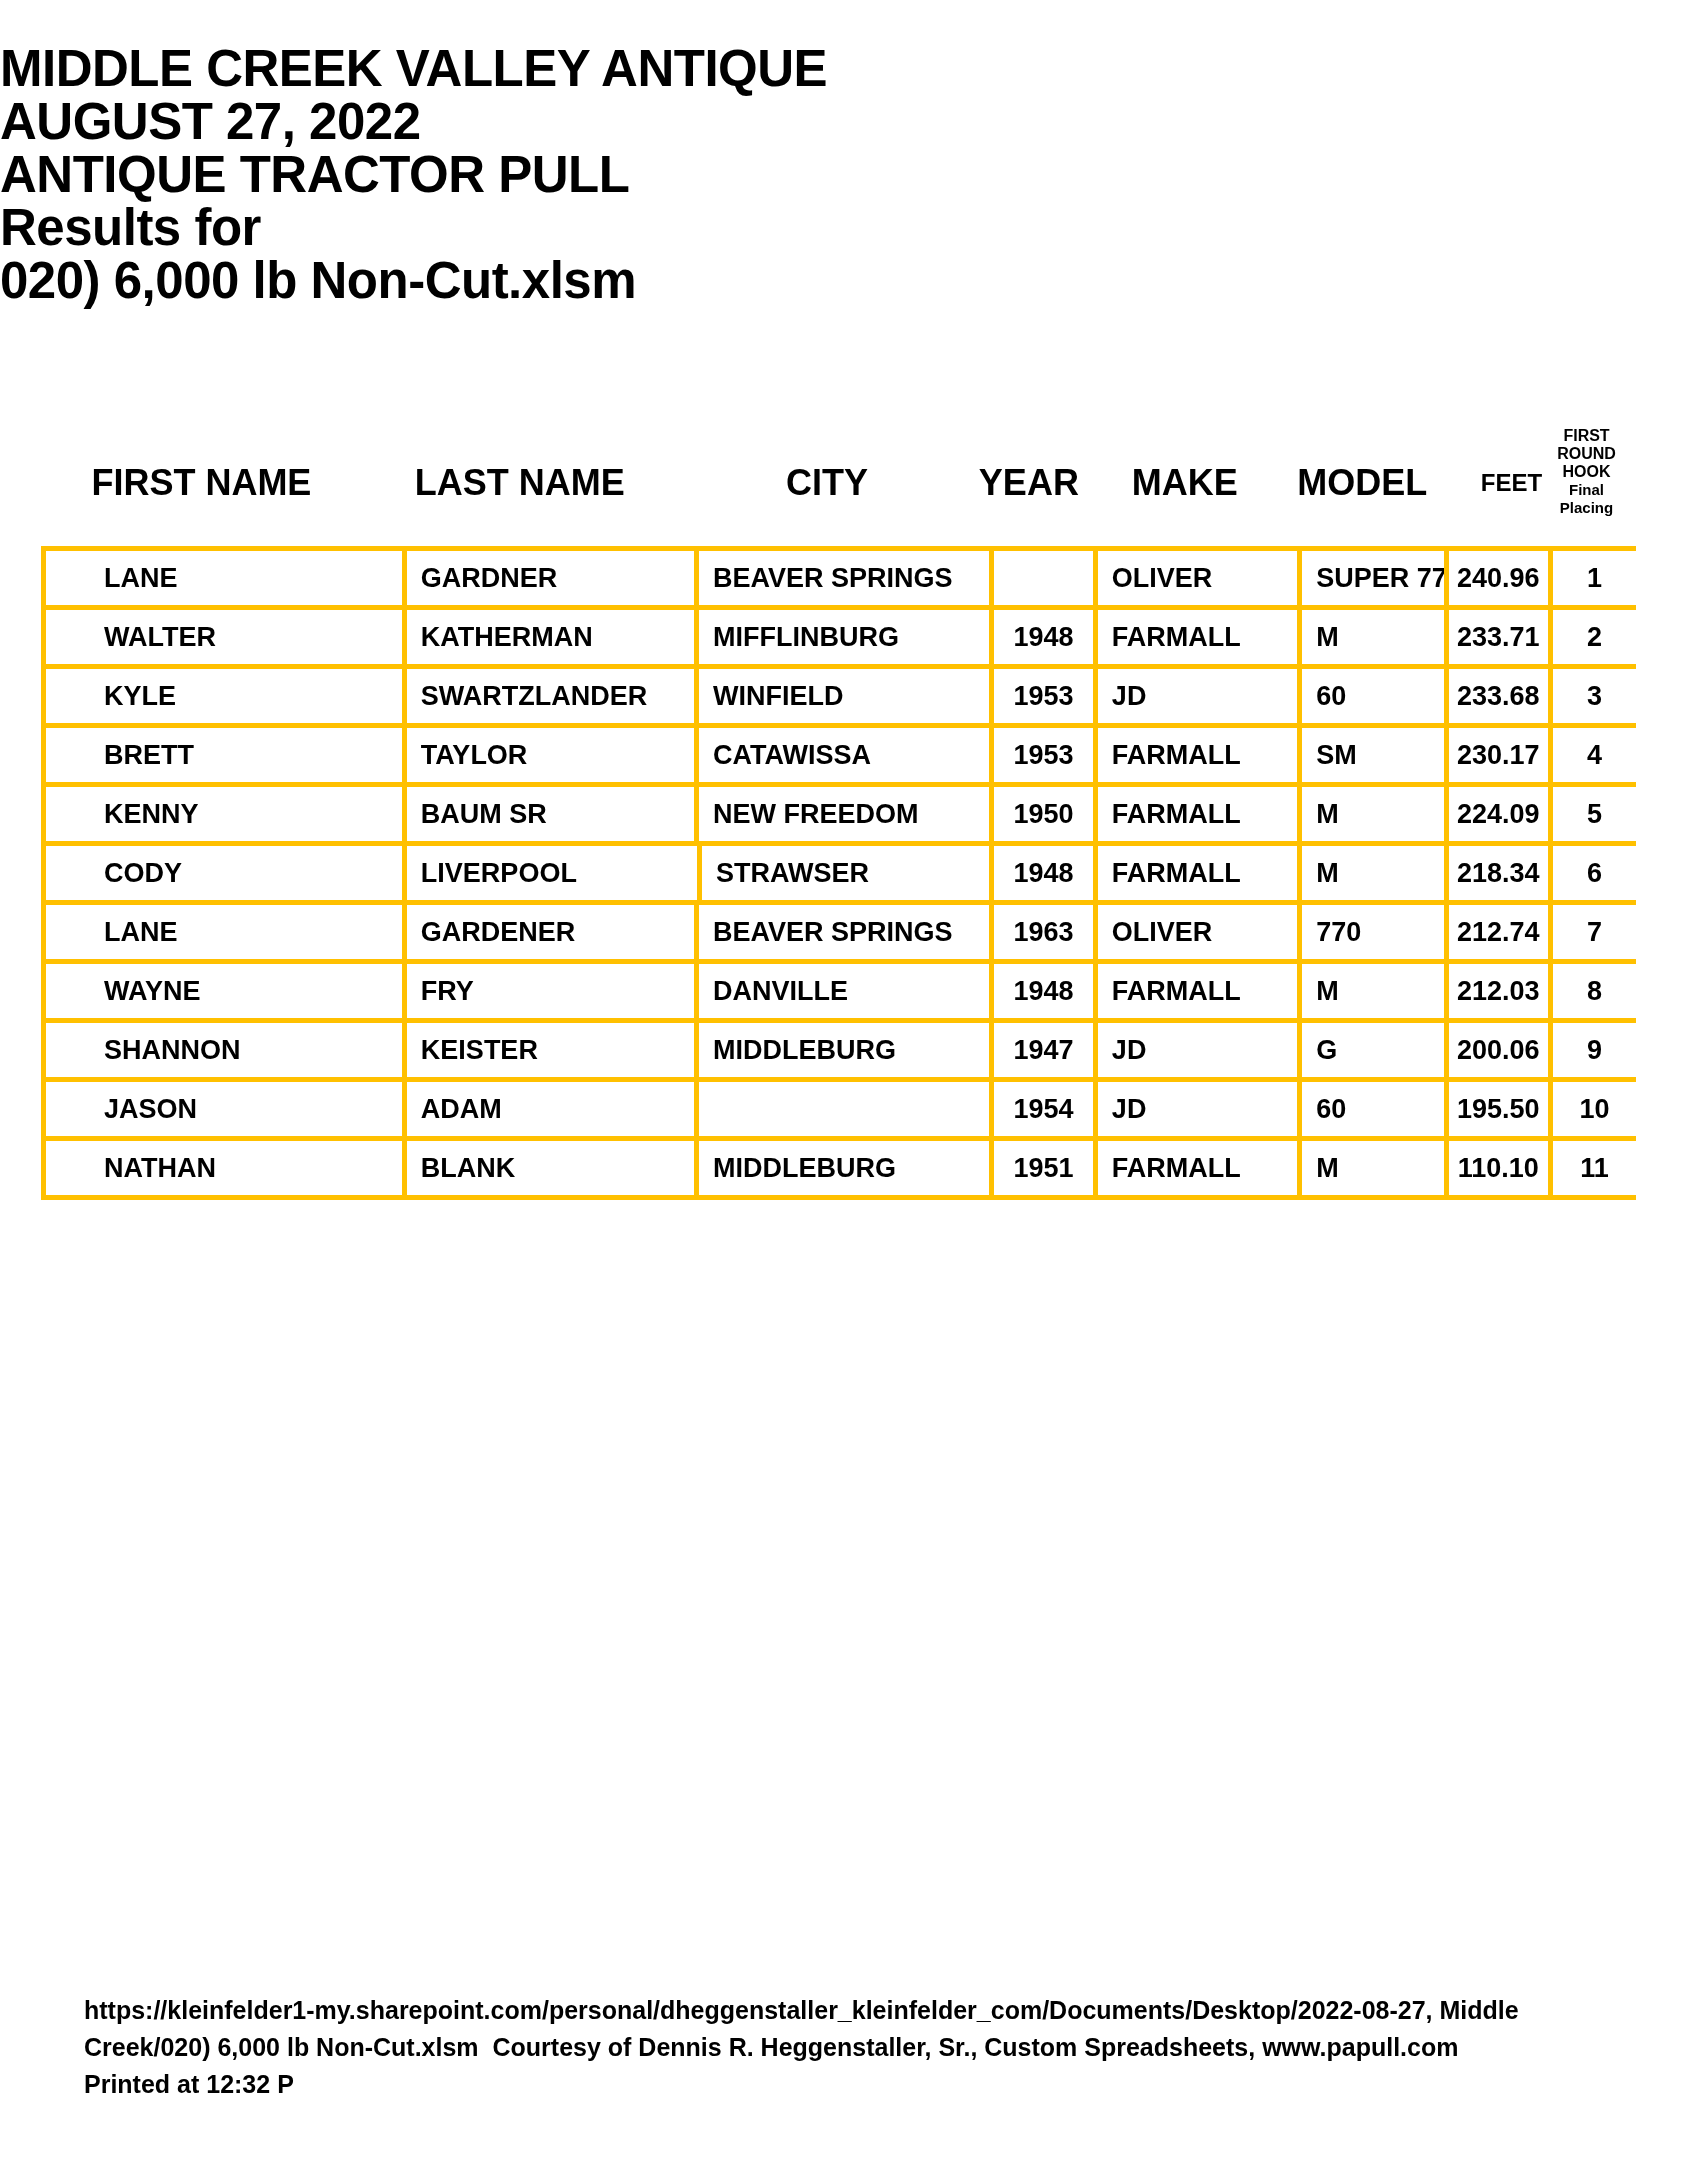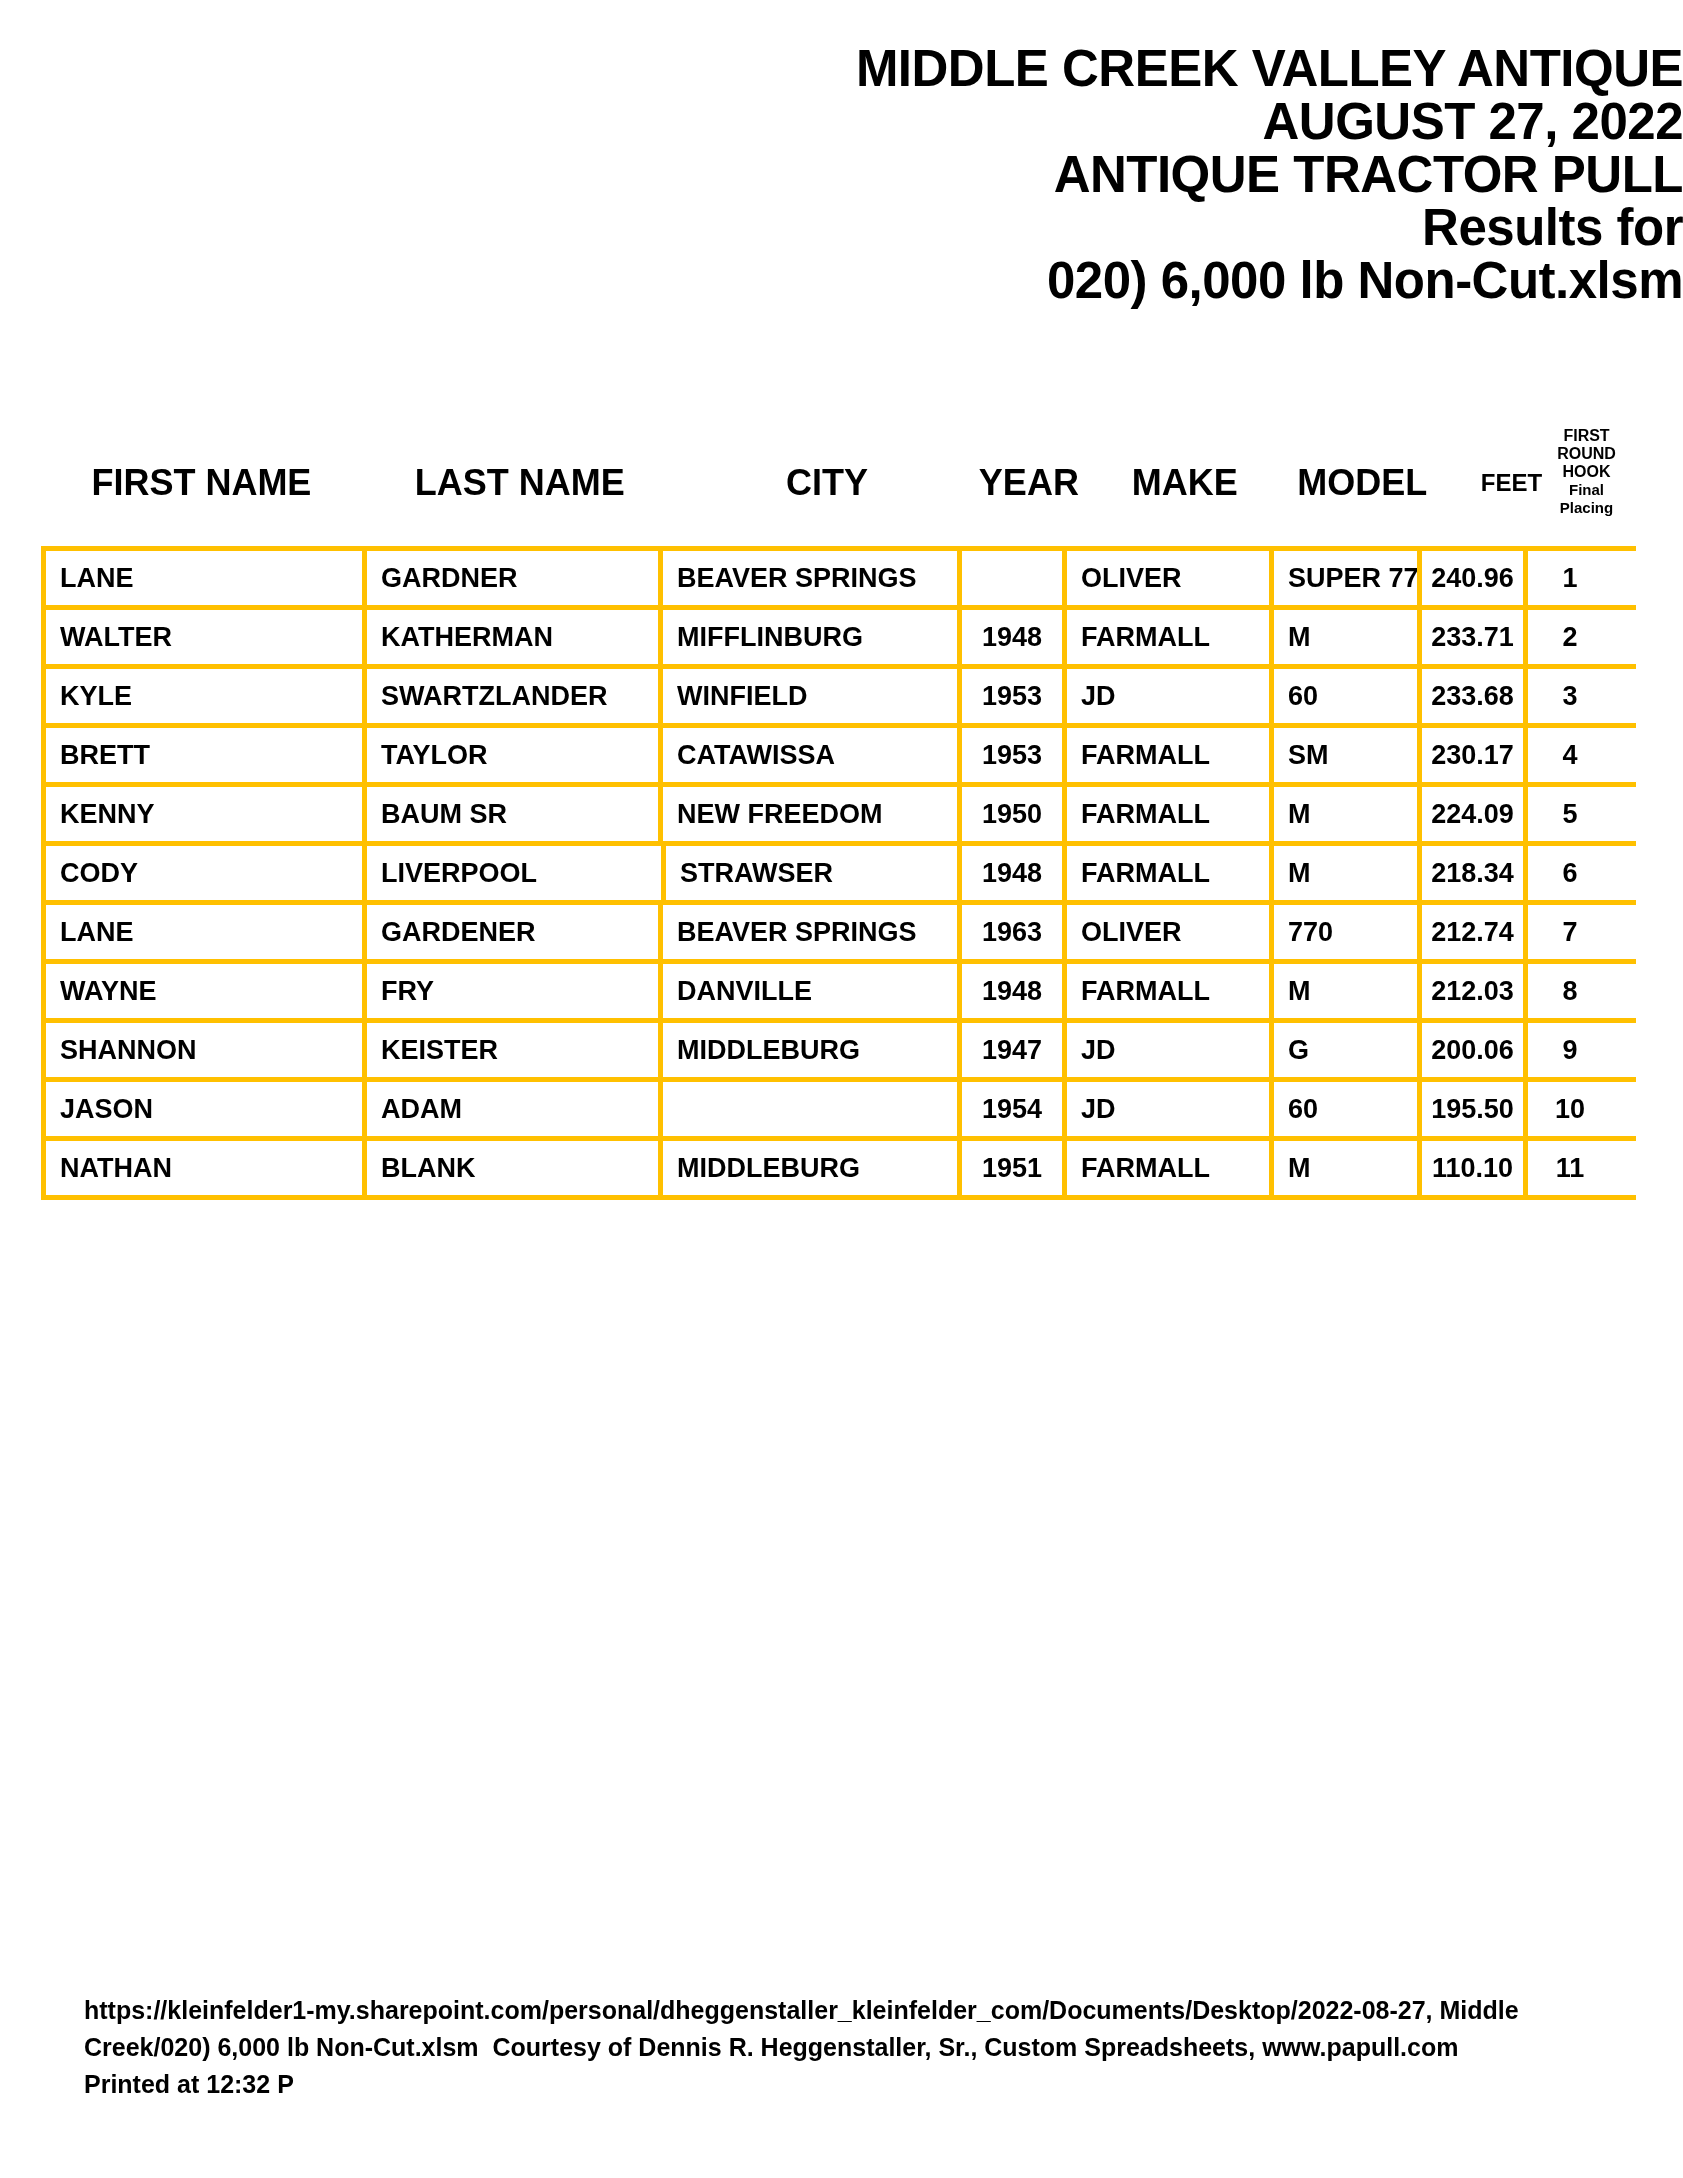--- a/index.html
+++ b/index.html
@@ -7,21 +7,21 @@
     position:relative;
     width:1683px;height:2178px;
     background:#ffffff;
     font-family:"Liberation Sans", sans-serif;
     color:#000000;
     overflow:hidden;
   }
   
   .titles{
     position:absolute;top:42px;left:0;width:1683px;
-    text-align:right;font-weight:bold;
+    text-align:left;font-weight:bold;
     font-size:51px;line-height:53px;letter-spacing:-0.5px;
   }
   .title-line{white-space:pre;}
   
   .col-headers{
     position:absolute;top:432px;left:41px;width:1590px;height:85px;
     display:flex;align-items:flex-end;
     font-weight:bold;
   }
   .hcell{
@@ -33,21 +33,21 @@
   .hcell.feet{font-size:24px;text-align:right;}
   .hcell.hook{font-size:16px;line-height:18px;padding-bottom:0;margin-top:36px;}
   .hook-sub{font-size:15px;line-height:18px;}
   
   .results-table{
     position:absolute;top:546px;left:41px;width:1590px;
     box-sizing:content-box;
     border:5px solid var(--gold,#FFC000);
     border-right:none;
   }
-  .trow{display:flex;height:54px;}
+  .trow{display:flex;height:54px;padding-left:44px;}
   .trow + .trow{border-top:5px solid var(--gold,#FFC000);}
   .cell{
     box-sizing:border-box;height:100%;
     display:flex;align-items:center;
     font-size:27px;font-weight:bold;letter-spacing:0;
     white-space:nowrap;overflow:hidden;
   }
   .cell + .cell{border-left:5px solid var(--gold,#FFC000);}
   .c1{width:316px}.c2{width:296px}.c3{width:299px}.c4{width:105px}
   .c5{width:207px}.c6{width:148px}.c7{width:106px}.c8{width:89px}

